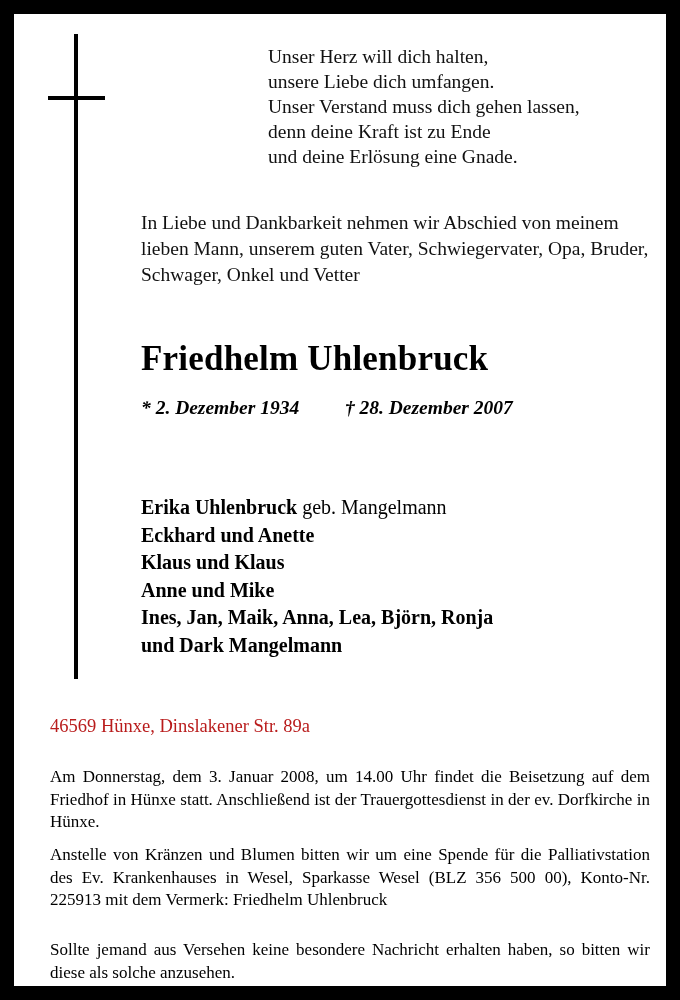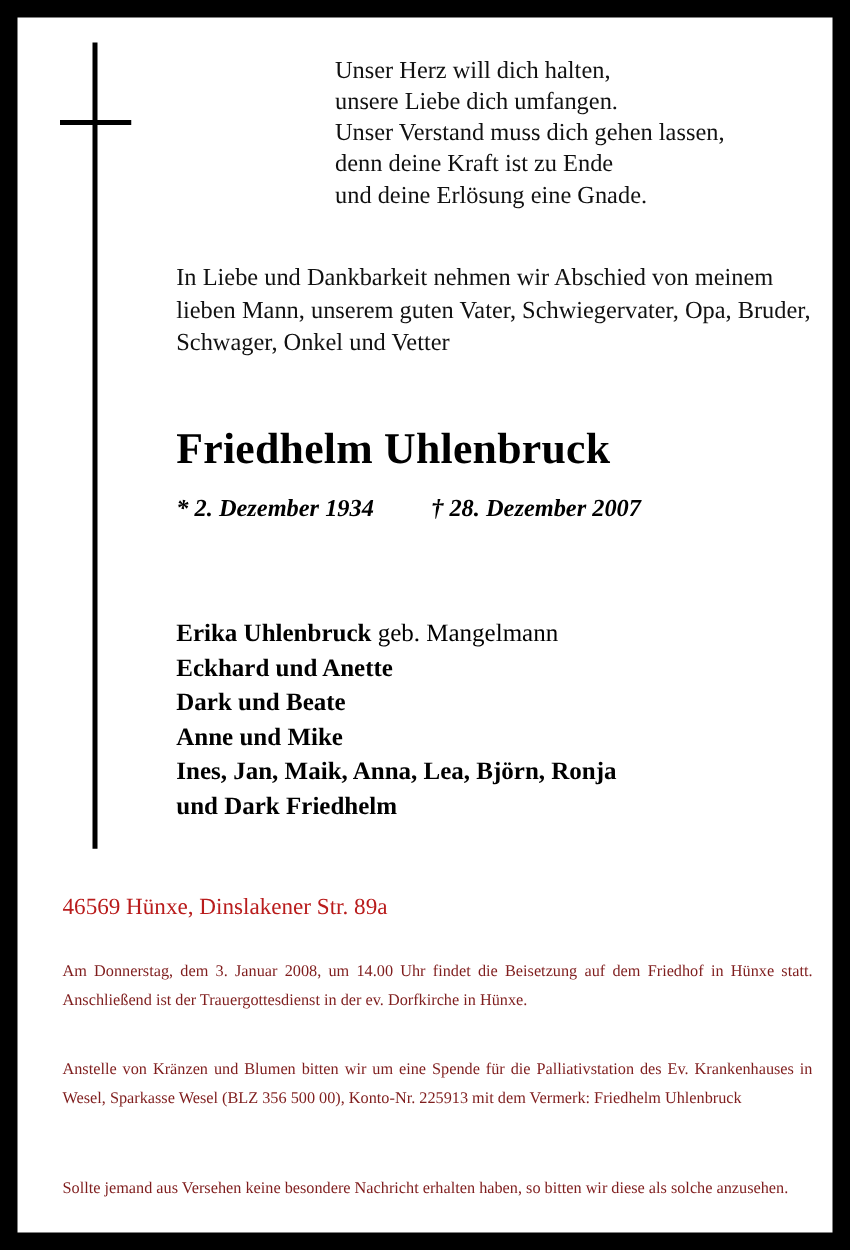--- a/index.html
+++ b/index.html
@@ -107,23 +107,23 @@
     left: 36px;
     top: 702px;
     font-size: 18.5px;
     color: #b91c1c;
   }
 
   .para {
     position: absolute;
     left: 36px;
     width: 600px;
-    font-size: 13px;
+    font-size: 17px;
     line-height: 22.5px;
-    color: #7f1d1d;
+    color: #000000;
     text-align: justify;
   }
   .para.p1 { top: 752px; }
   .para.p2 { top: 830px; }
   .para.p3 { top: 925px; }
 </style>
 </head>
 <body>
 
 <div class="page">
@@ -151,24 +151,24 @@
       <span class="sym">†</span>
       <span>28. Dezember 2007</span>
     </div>
 
     <div class="family">
       <div>
         <span>Erika Uhlenbruck</span>
         <span class="light">geb. Mangelmann</span>
       </div>
       <div>Eckhard und Anette</div>
-      <div>Dark und Beate</div>
+      <div>Klaus und Klaus</div>
       <div>Anne und Mike</div>
       <div>Ines, Jan, Maik, Anna, Lea, Björn, Ronja</div>
-      <div>und Dark Friedhelm</div>
+      <div>und Dark Mangelmann</div>
     </div>
 
     <div class="address">46569 Hünxe, Dinslakener Str. 89a</div>
 
     <div class="para p1">Am Donnerstag, dem 3. Januar 2008, um 14.00 Uhr findet die Beisetzung auf dem Friedhof in Hünxe statt. Anschließend ist der Trauergottesdienst in der ev. Dorfkirche in Hünxe.</div>
     <div class="para p2">Anstelle von Kränzen und Blumen bitten wir um eine Spende für die Palliativstation des Ev. Krankenhauses in Wesel, Sparkasse Wesel (BLZ 356 500 00), Konto-Nr. 225913 mit dem Vermerk: Friedhelm Uhlenbruck</div>
     <div class="para p3">Sollte jemand aus Versehen keine besondere Nachricht erhalten haben, so bitten wir diese als solche anzusehen.</div>
 
   </div>
 </div>

